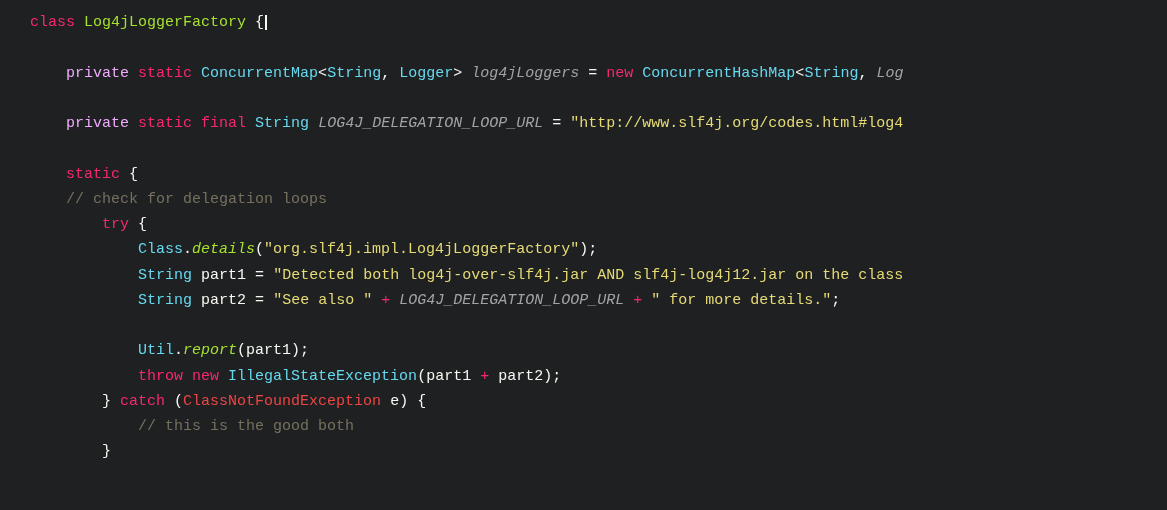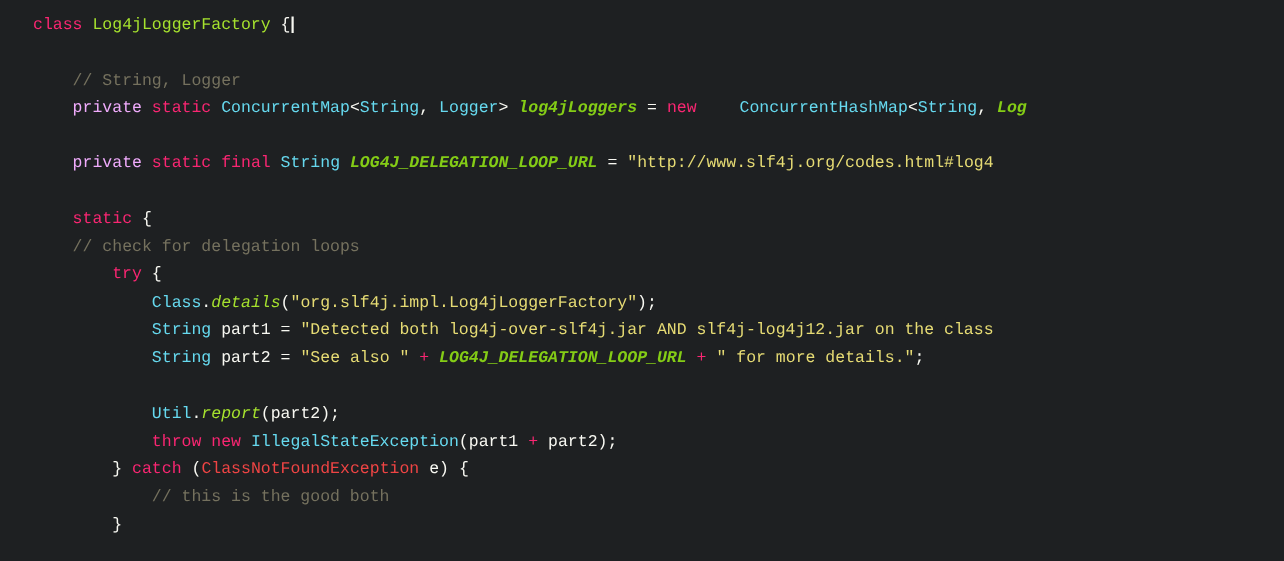--- a/index.html
+++ b/index.html
@@ -36,29 +36,29 @@
     .kw-private { color: #f0abfc; }
     .kw-static { color: #f92672; }
     .kw-final { color: #f92672; }
     .kw-new { color: #f92672; }
     .kw-try { color: #f92672; }
     .kw-throw { color: #f92672; }
     .kw-catch { color: #f92672; }
     .kw-String { color: #66d9ef; }
     .kw-Logger { color: #66d9ef; }
     .kw-ConcurrentMap { color: #66d9ef; }
-    .kw-ConcurrentHashMap { color: #66d9ef; margin-left: 30px; }
+    .kw-ConcurrentHashMap { color: #66d9ef; }
     .kw-Class { color: #66d9ef; }
     .kw-Util { color: #66d9ef; }
     .kw-IllegalStateException { color: #66d9ef; margin-top: 43px; }
     .kw-ClassNotFoundException { color: #ef4444; }
     .class-name { color: #a6e22e; }
     .method { color: #a6e22e; font-style: italic; }
     .var { color: #f8f8f2; }
-    .italic-var { color: #84cc16; font-style: italic; font-weight: bold; }
+    .italic-var { color: #a3a3a3; font-style: italic; }
     .string { color: #e6db74; }
     .comment { color: #75715e; }
     .punct { color: #f8f8f2; }
     .eq { color: #f8f8f2; }
     .plus { color: #f92672; }
     .bracket { color: #f8f8f2; }
     .cursor {
       display: inline-block;
       width: 2px;
       background-color: #f8f8f2;
@@ -73,21 +73,20 @@
   </style>
 </head>
 <body>
 
 <div class="code-container">
 
   <span class="code-line"><span class="kw-class">class</span><span class="var"> </span><span class="class-name">Log4jLoggerFactory</span><span class="punct"> {</span><span class="cursor"></span></span>
 
   <span class="code-line"> </span>
 
-  <span class="code-line"><span class="var">    </span><span class="comment">// String, Logger</span></span>
 
   <span class="code-line"><span class="var">    </span><span class="kw-private">private</span><span class="var"> </span><span class="kw-static">static</span><span class="var"> </span><span class="kw-ConcurrentMap">ConcurrentMap</span><span class="punct">&lt;</span><span class="kw-String">String</span><span class="punct">,</span><span class="var"> </span><span class="kw-Logger">Logger</span><span class="punct">&gt;</span><span class="var"> </span><span class="italic-var">log4jLoggers</span><span class="var"> </span><span class="eq">=</span><span class="var"> </span><span class="kw-new">new</span><span class="var"> </span><span class="kw-ConcurrentHashMap">ConcurrentHashMap</span><span class="punct">&lt;</span><span class="kw-String">String</span><span class="punct">,</span><span class="var"> </span><span class="italic-var">Log</span></span>
 
   <span class="code-line"> </span>
 
   <span class="code-line"><span class="var">    </span><span class="kw-private">private</span><span class="var"> </span><span class="kw-static">static</span><span class="var"> </span><span class="kw-final">final</span><span class="var"> </span><span class="kw-String">String</span><span class="var"> </span><span class="italic-var">LOG4J_DELEGATION_LOOP_URL</span><span class="var"> </span><span class="eq">=</span><span class="var"> </span><span class="string">"http://www.slf4j.org/codes.html#log4</span></span>
 
   <span class="code-line"> </span>
 
   <span class="code-line"><span class="var">    </span><span class="kw-static">static</span><span class="var"> </span><span class="bracket">{</span></span>
@@ -97,22 +96,22 @@
   <span class="code-line"><span class="var">        </span><span class="kw-try">try</span><span class="var"> </span><span class="bracket">{</span></span>
 
   <span class="code-line"><span class="var">            </span><span class="kw-Class">Class</span><span class="punct">.</span><span class="method">details</span><span class="punct">(</span><span class="string">"org.slf4j.impl.Log4jLoggerFactory"</span><span class="punct">);</span></span>
 
   <span class="code-line"><span class="var">            </span><span class="kw-String">String</span><span class="var"> </span><span class="var">part1</span><span class="var"> </span><span class="eq">=</span><span class="var"> </span><span class="string">"Detected both log4j-over-slf4j.jar AND slf4j-log4j12.jar on the class</span></span>
 
   <span class="code-line"><span class="var">            </span><span class="kw-String">String</span><span class="var"> </span><span class="var">part2</span><span class="var"> </span><span class="eq">=</span><span class="var"> </span><span class="string">"See also "</span><span class="var"> </span><span class="plus">+</span><span class="var"> </span><span class="italic-var">LOG4J_DELEGATION_LOOP_URL</span><span class="var"> </span><span class="plus">+</span><span class="var"> </span><span class="string">" for more details."</span><span class="punct">;</span></span>
 
   <span class="code-line"> </span>
 
+  <span class="code-line"><span class="var">            </span><span class="kw-Util">Util</span><span class="punct">.</span><span class="method">report</span><span class="punct">(</span><span class="var">part1</span><span class="punct">);</span></span>
 
-  <span class="code-line"><span class="var">            </span><span class="kw-Util">Util</span><span class="punct">.</span><span class="method">report</span><span class="punct">(</span><span class="var">part2</span><span class="punct">);</span></span>
 
   <span class="code-line"><span class="var">            </span><span class="kw-throw">throw</span><span class="var"> </span><span class="kw-new">new</span><span class="var"> </span><span class="kw-IllegalStateException">IllegalStateException</span><span class="punct">(</span><span class="var">part1</span><span class="var"> </span><span class="plus">+</span><span class="var"> </span><span class="var">part2</span><span class="punct">);</span></span>
 
   <span class="code-line"><span class="var">        </span><span class="bracket">}</span><span class="var"> </span><span class="kw-catch">catch</span><span class="var"> </span><span class="punct">(</span><span class="kw-ClassNotFoundException">ClassNotFoundException</span><span class="var"> </span><span class="var">e</span><span class="punct">)</span><span class="var"> </span><span class="bracket">{</span></span>
 
   <span class="code-line"><span class="var">            </span><span class="comment">// this is the good both</span></span>
 
   <span class="code-line"><span class="var">        </span><span class="bracket">}</span></span>
 
 </div>

